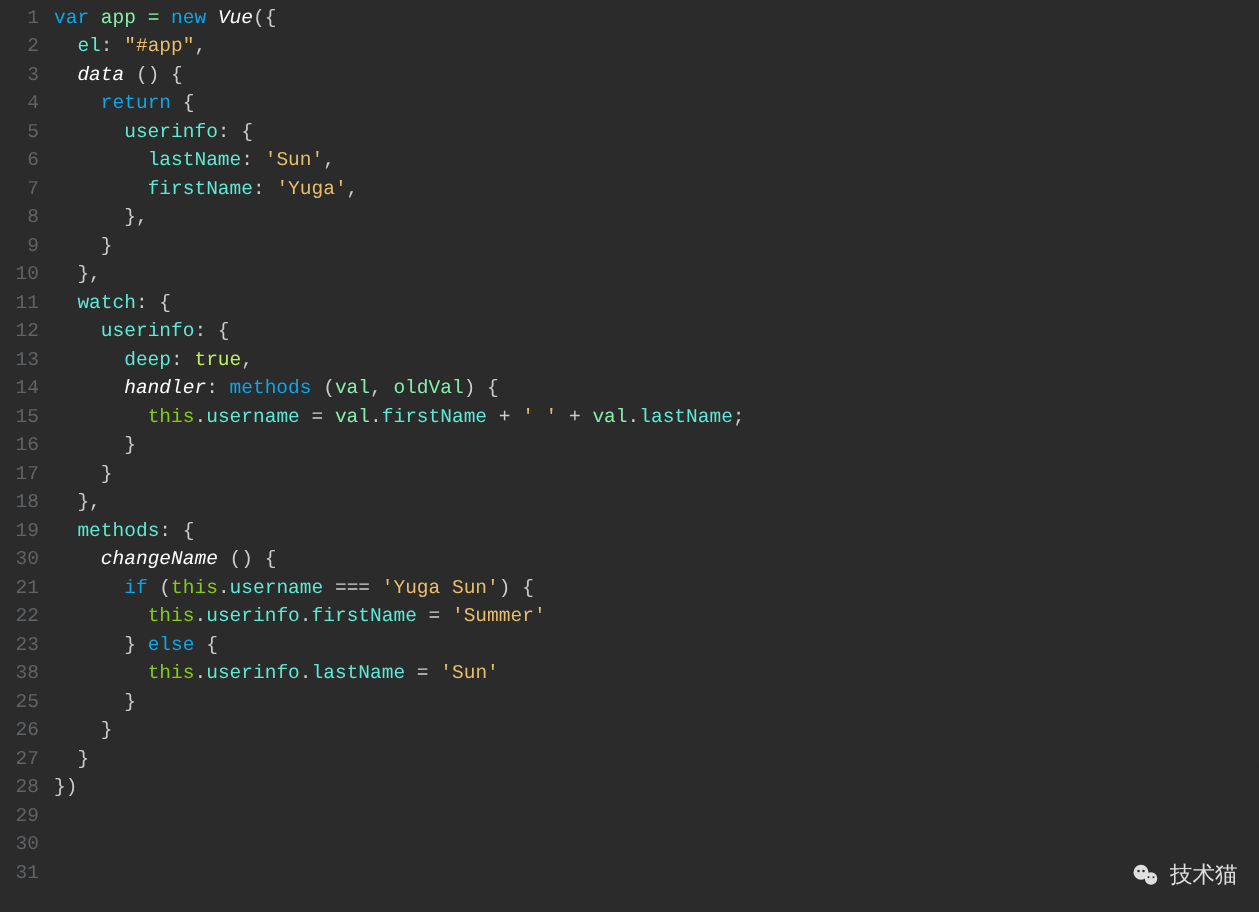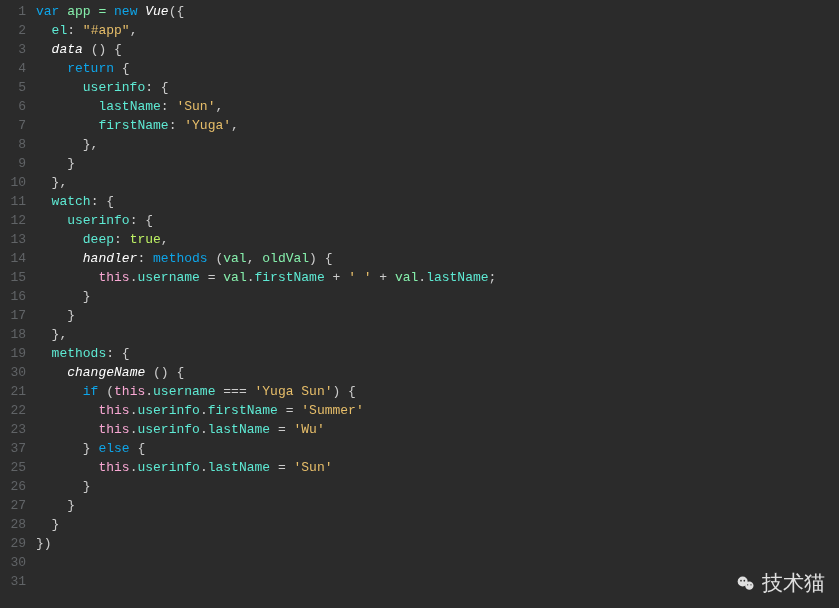--- a/index.html
+++ b/index.html
@@ -38,35 +38,35 @@
       flex: 1;
     }
     .code-line {
       height: 19px;
       white-space: pre;
     }
     .kw { color: #0ea5e9; }
     .prop { color: #5eead4; }
     .strq { color: #e8bf6a; }
     .punc { color: #cccccc; }
-    .this { color: #f9a8d4; }
+    .this { color: #84cc16; }
     .fn { color: #ffffff; font-style: italic; }
     .bool { color: #bef264; }
     .ident { color: #86efac; }
     .plain { color: #cccccc; }
     
     .watermark {
       position: absolute;
       bottom: 14px;
       right: 14px;
       display: flex;
       align-items: center;
       gap: 6px;
       color: #ffffff;
-      font-size: 21px;
+      font-size: 15px;
       opacity: 0.85;
     }
     .watermark-icon {
       width: 20px;
       height: 20px;
     }
   </style>
 </head>
 <body>
 
@@ -88,21 +88,21 @@
       <div class="gutter-line">14</div>
       <div class="gutter-line">15</div>
       <div class="gutter-line">16</div>
       <div class="gutter-line">17</div>
       <div class="gutter-line">18</div>
       <div class="gutter-line">19</div>
       <div class="gutter-line">30</div>
       <div class="gutter-line">21</div>
       <div class="gutter-line">22</div>
       <div class="gutter-line">23</div>
-      <div class="gutter-line">37</div>
+      <div class="gutter-line">38</div>
       <div class="gutter-line">25</div>
       <div class="gutter-line">26</div>
       <div class="gutter-line">27</div>
       <div class="gutter-line">28</div>
       <div class="gutter-line">29</div>
       <div class="gutter-line">30</div>
       <div class="gutter-line">31</div>
     </div>
   <div class="code" id="code">
       <div class="code-line"><span class="kw">var </span><span class="ident">app = </span><span class="kw">new </span><span class="fn">Vue</span><span class="punc">({</span></div>
@@ -120,21 +120,20 @@
       <div class="code-line"><span class="plain">      </span><span class="prop">deep</span><span class="punc">: </span><span class="bool">true</span><span class="punc">,</span></div>
       <div class="code-line"><span class="plain">      </span><span class="fn">handler</span><span class="punc">: </span><span class="kw">methods </span><span class="punc">(</span><span class="ident">val</span><span class="punc">, </span><span class="ident">oldVal</span><span class="punc">) {</span></div>
       <div class="code-line"><span class="plain">        </span><span class="this">this</span><span class="punc">.</span><span class="prop">username</span><span class="punc"> = </span><span class="ident">val</span><span class="punc">.</span><span class="prop">firstName</span><span class="punc"> + </span><span class="strq">' '</span><span class="punc"> + </span><span class="ident">val</span><span class="punc">.</span><span class="prop">lastName</span><span class="punc">;</span></div>
       <div class="code-line"><span class="punc">      }</span></div>
       <div class="code-line"><span class="punc">    }</span></div>
       <div class="code-line"><span class="punc">  },</span></div>
       <div class="code-line"><span class="plain">  </span><span class="prop">methods</span><span class="punc">: {</span></div>
       <div class="code-line"><span class="plain">    </span><span class="fn">changeName </span><span class="punc">() {</span></div>
       <div class="code-line"><span class="plain">      </span><span class="kw">if </span><span class="punc">(</span><span class="this">this</span><span class="punc">.</span><span class="prop">username</span><span class="punc"> === </span><span class="strq">'Yuga Sun'</span><span class="punc">) {</span></div>
       <div class="code-line"><span class="plain">        </span><span class="this">this</span><span class="punc">.</span><span class="prop">userinfo</span><span class="punc">.</span><span class="prop">firstName</span><span class="punc"> = </span><span class="strq">'Summer'</span></div>
-      <div class="code-line"><span class="plain">        </span><span class="this">this</span><span class="punc">.</span><span class="prop">userinfo</span><span class="punc">.</span><span class="prop">lastName</span><span class="punc"> = </span><span class="strq">'Wu'</span></div>
       <div class="code-line"><span class="punc">      } </span><span class="kw">else </span><span class="punc">{</span></div>
       <div class="code-line"><span class="plain">        </span><span class="this">this</span><span class="punc">.</span><span class="prop">userinfo</span><span class="punc">.</span><span class="prop">lastName</span><span class="punc"> = </span><span class="strq">'Sun'</span></div>
       <div class="code-line"><span class="punc">      }</span></div>
       <div class="code-line"><span class="punc">    }</span></div>
       <div class="code-line"><span class="punc">  }</span></div>
       <div class="code-line"><span class="punc">})</span></div>
     </div>
 </div>
 
 <div class="watermark">

